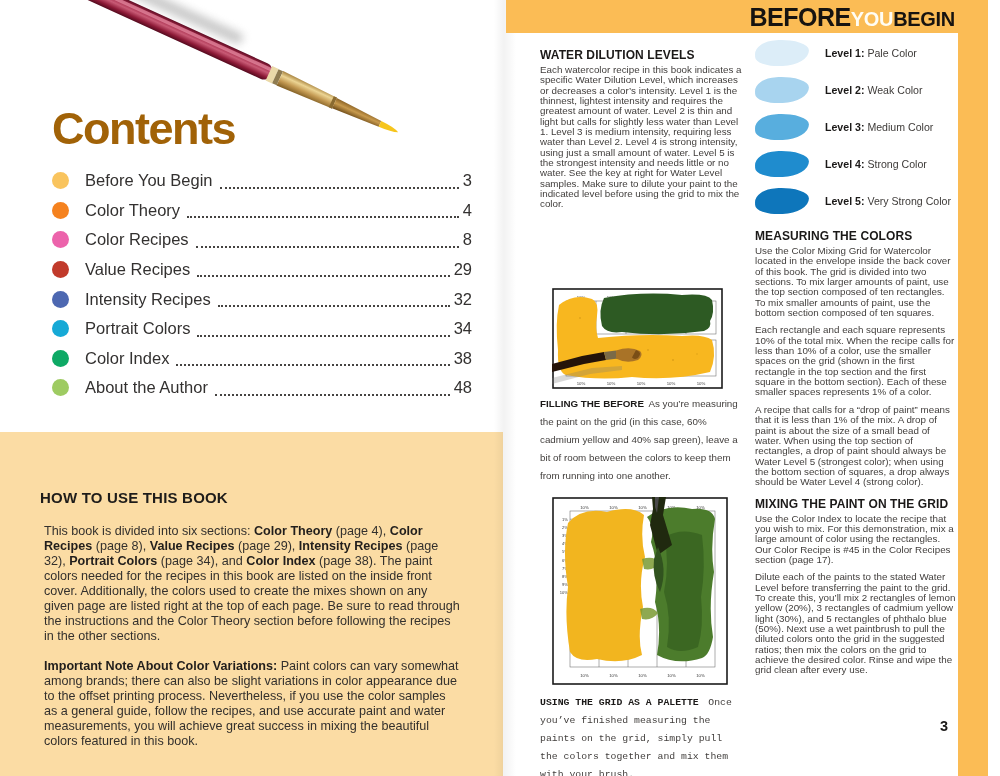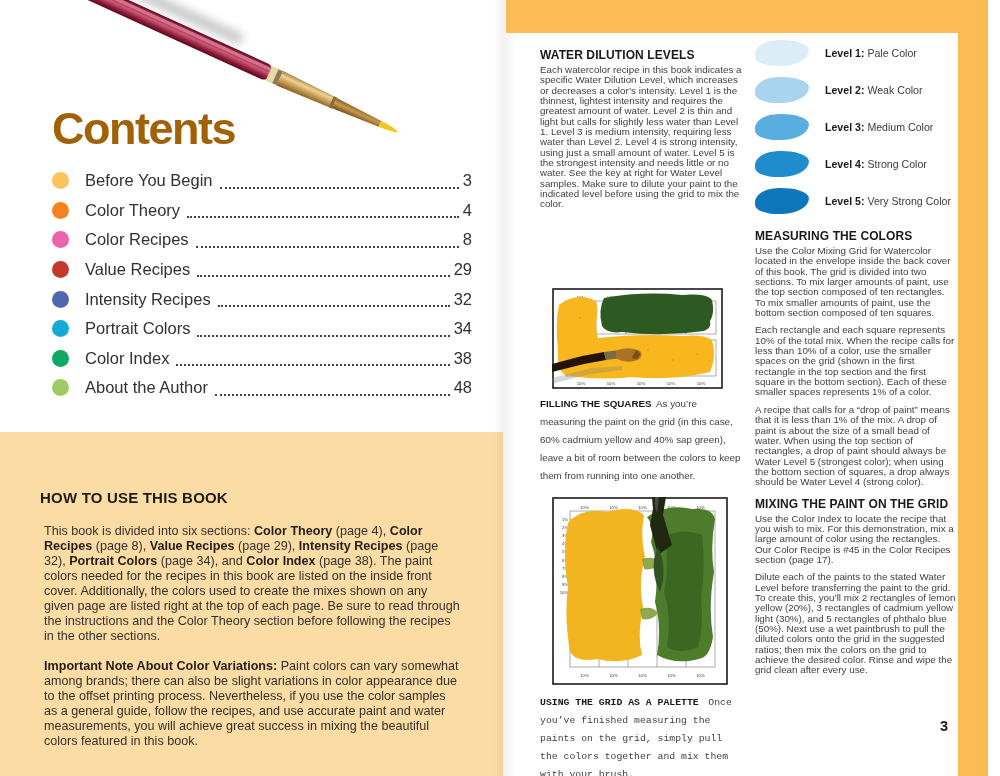--- a/index.html
+++ b/index.html
@@ -162,20 +162,23 @@
         <p class="howto-para"><span>This book is divided into six sections: </span><span class="b">Color Theory</span><span> (page 4), </span><span class="b">Color Recipes</span><span> (page 8), </span><span class="b">Value Recipes</span><span> (page 29), </span><span class="b">Intensity Recipes</span><span> (page 32), </span><span class="b">Portrait Colors</span><span> (page 34), and </span><span class="b">Color Index</span><span> (page 38). The paint colors needed for the recipes in this book are listed on the inside front cover. Additionally, the colors used to create the mixes shown on any given page are listed right at the top of each page. Be sure to read through the instructions and the Color Theory section before following the recipes in the other sections.</span></p>
         <p class="howto-para"><span class="b">Important Note About Color Variations:</span><span> Paint colors can vary somewhat among brands; there can also be slight variations in color appearance due to the offset printing process. Nevertheless, if you use the color samples as a general guide, follow the recipes, and use accurate paint and water measurements, you will achieve great success in mixing the beautiful colors featured in this book.</span></p>
       </div>
     </div>
   </div>
 
   <div class="spine-shadow"></div>
 
   <div class="top-band"></div>
   <div class="right-stripe"></div>
+  <div class="page-header">
+    <span class="hdr-1">BEFORE</span><span class="hdr-2">YOU</span><span class="hdr-3">BEGIN</span>
+  </div>
 
   <div class="col-left">
     <div class="section-h">WATER DILUTION LEVELS</div>
     <p class="body-p">Each watercolor recipe in this book indicates a specific Water Dilution Level, which increases or decreases a color’s intensity. Level 1 is the thinnest, lightest intensity and requires the greatest amount of water. Level 2 is thin and light but calls for slightly less water than Level 1. Level 3 is medium intensity, requiring less water than Level 2. Level 4 is strong intensity, using just a small amount of water. Level 5 is the strongest intensity and needs little or no water. See the key at right for Water Level samples. Make sure to dilute your paint to the indicated level before using the grid to mix the color.</p>
   </div>
 
   <svg class="fig1" viewBox="0 0 171 101">
     <rect x="1" y="1" width="169" height="99" fill="#ffffff" stroke="#1b1b1b" stroke-width="1.6"></rect>
     <g stroke="#6a6a6a" stroke-width="0.55" fill="none">
       <rect x="14" y="13" width="150" height="33"></rect>
@@ -212,21 +215,21 @@
     <path fill="#2D5A23" d="M52,10 Q90,3 130,7 Q155,5 160,12 Q163,25 158,33 Q160,40 152,43 Q110,49 70,44 Q55,46 50,38 Q46,22 52,10 Z"></path>
     <g>
       <path d="M0,90 L40,80 L70,78 L70,82 L38,86 L0,96 Z" fill="#777" opacity="0.28"></path>
       <polygon points="0,84 0,76 30,68 52,64 54,72 32,76" fill="#241309"></polygon>
       <polygon points="52,64 54,72 66,70.5 64,62.5" fill="#7b6a47"></polygon>
       <path d="M64,62.5 Q78,58 88,63 Q92,67 86,72 Q74,76 64,70.5 Z" fill="#A97327"></path>
       <path d="M84,62 Q91,64.5 86,70 Q82,72 80,69.5 Z" fill="#7a4e16"></path>
     </g>
   </svg>
   <div class="fig1-caption">
-    <span class="cap cap-b">FILLING THE SQUARES</span>
+    <span class="cap cap-b">FILLING THE BEFORE</span>
     <span class="cap">As you’re measuring the paint on the grid (in this case, 60% cadmium yellow and 40% sap green), leave a bit of room between the colors to keep them from running into one another.</span>
   </div>
 
   <svg class="fig2" viewBox="0 0 176 188">
     <rect x="1" y="1" width="174" height="186" fill="#ffffff" stroke="#1b1b1b" stroke-width="1.6"></rect>
     <g stroke="#6a6a6a" stroke-width="0.55" fill="none">
       <rect x="18" y="14" width="145" height="156"></rect>
       <line x1="47" y1="14" x2="47" y2="170"></line>
         <line x1="76" y1="14" x2="76" y2="170"></line>
       <line x1="105" y1="14" x2="105" y2="170"></line>

